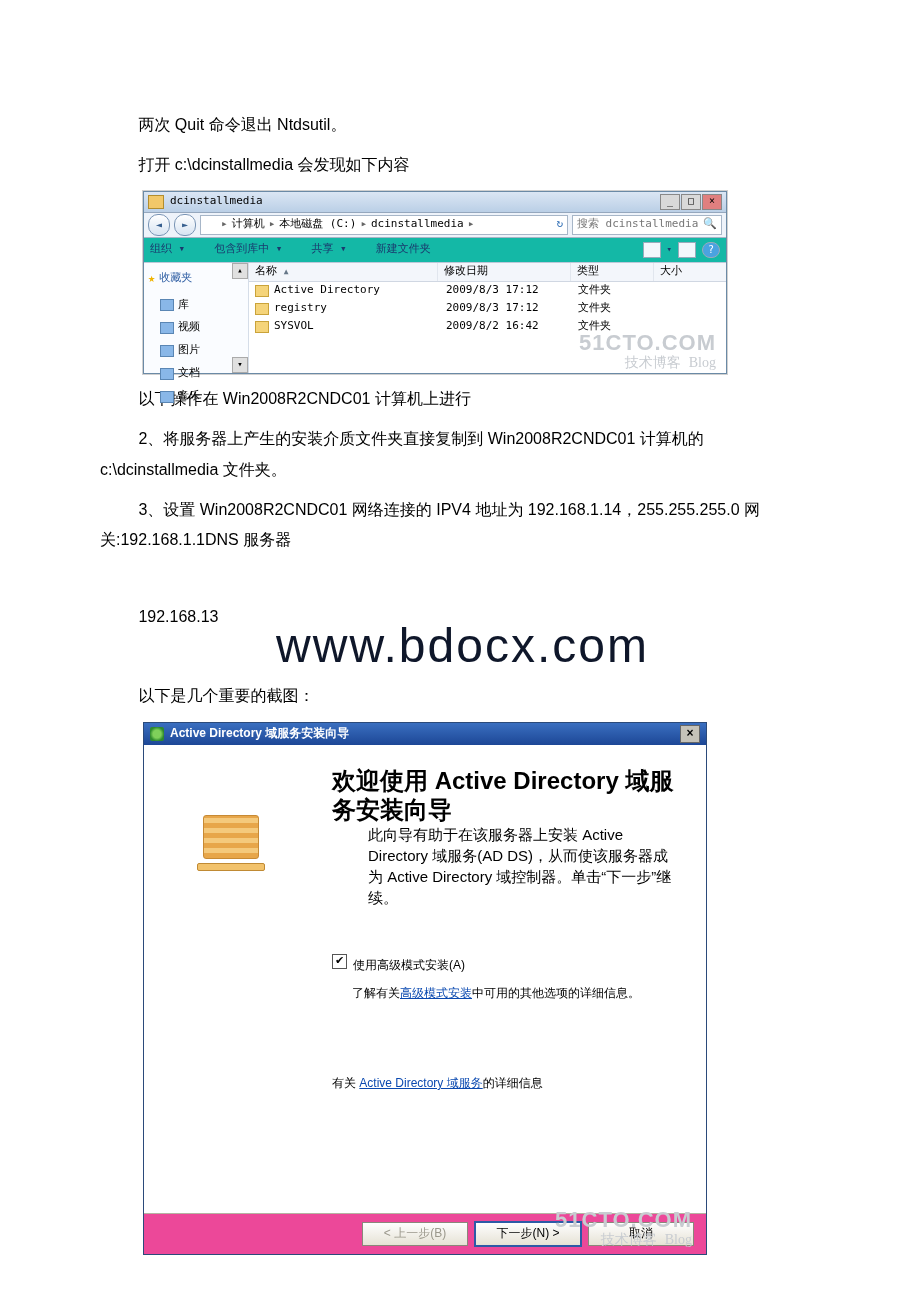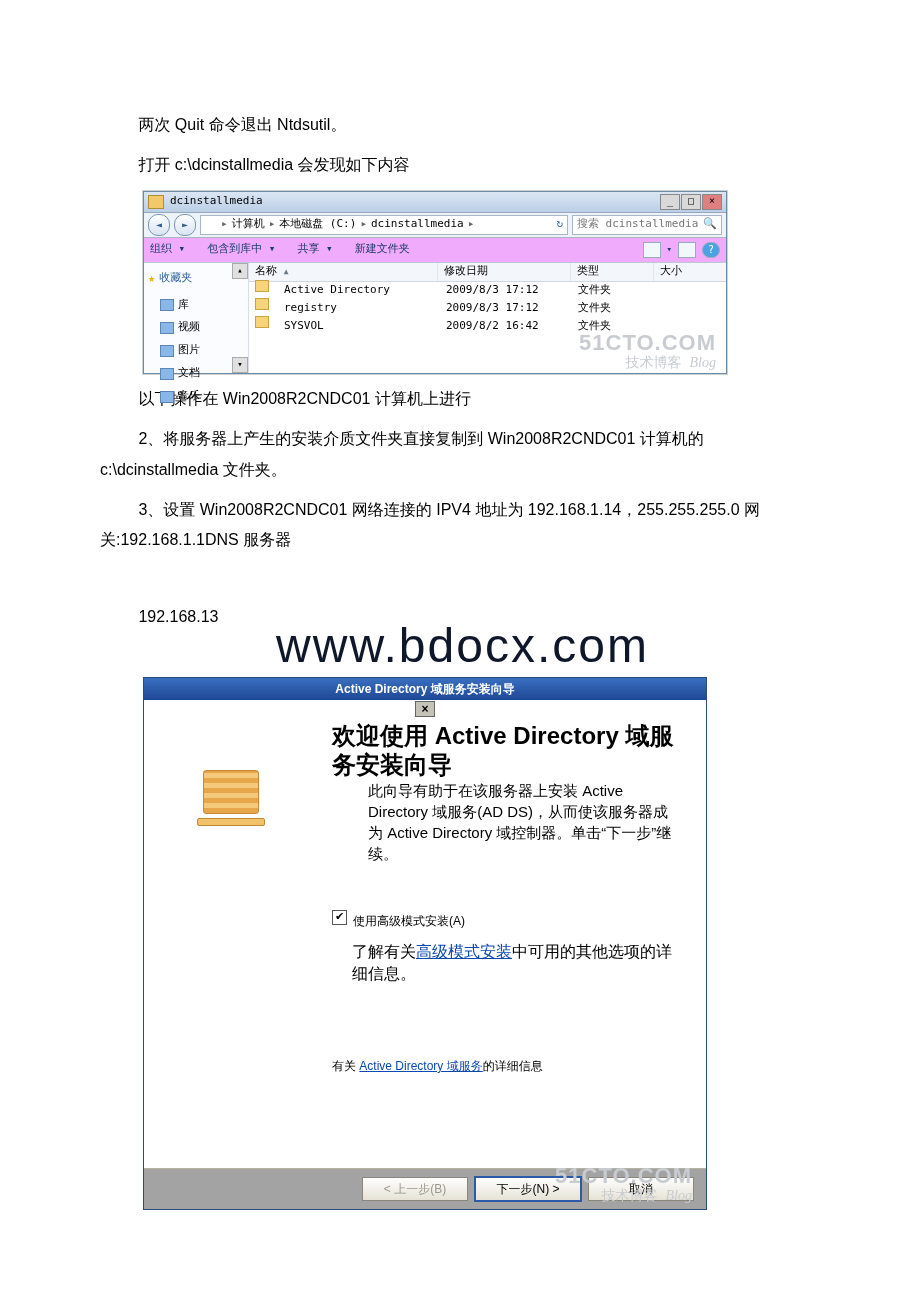--- a/index.html
+++ b/index.html
@@ -87,26 +87,26 @@
     height: 18px;
     border: 1px solid #a7b6c8;
     background: #fff;
     display: flex;
     align-items: center;
     padding: 0 4px;
     color: #777;
   }
   .ex-toolbar {
     height: 24px;
-    background: #f0abfc;
+    background: #14b8a6;
     border-bottom: 1px solid #bcc8d8;
     display: flex;
     align-items: center;
     padding: 0 6px;
-    gap: 22px;
+    gap: 29px;
     color: #1a3a6e;
     justify-content: space-between;
   }
   .ex-toolbar .right { margin-left: auto; display: flex; gap: 6px; align-items:center;}
   .tb-ico {
     width: 16px; height: 14px;
     border: 1px solid #9ab;
     background: #f2f7fc;
   }
   .tb-ico.help { border-radius: 8px; background:#4aa3e0; color:#fff; text-align:center; line-height:14px; font-size:10px;}
@@ -140,40 +140,40 @@
     display:flex; height:18px; background:#f3f6fb;
     border-bottom:1px solid #d0d7e2; align-items:center;
   }
   .col { padding:0 6px; border-right:1px solid #e1e6ee; height:100%; display:flex; align-items:center;}
   .col.name{ flex:1.4; }
   .col.date{ width:120px; }
   .col.type{ width:70px; }
   .col.size{ width:60px; border-right:none;}
   .listrow { display:flex; height:18px; align-items:center; }
   .listrow .cell { padding:0 6px; }
-  .cell.name{ flex:1.4; display:flex; gap:15px;}
+  .cell.name{ flex:1.4; display:flex; align-items:center; gap:5px;}
   .cell.date{ width:120px; }
   .cell.type{ width:70px; }
   .cell.size{ width:60px; }
   .folder-small {
     width:12px; height:10px;
     background:#f5d47a; border:1px solid #caa33a;
   }
   .watermark-51cto {
     position:absolute;
     right: 10px; bottom: 2px;
     color:#c8ccd1;
     font-family: Arial, sans-serif;
     text-align: right;
     pointer-events: none;
     line-height: 1.1;
   }
   .watermark-51cto .l1 { font-size: 22px; font-weight: bold; letter-spacing: 1px;}
   .watermark-51cto .l2 { font-size: 14px; }
-  .watermark-51cto .l2 .blog { font-family: "Times New Roman", serif; font-style: italic; margin-left:8px;}
+  .watermark-51cto .l2 .blog { font-family: "Times New Roman", serif; margin-left:8px;}
   .explorer { position:relative; }
 
   
   .bdocx {
     text-align:center;
     font-size: 48px;
     color:#0f172a;
     font-family: Arial, sans-serif;
     letter-spacing: 2px;
     margin: -42px 0 -20px 0;
@@ -189,21 +189,20 @@
     font-family: "SimSun", Tahoma, sans-serif;
     font-size: 12px;
     position: relative;
   }
   .wiz-title {
     height: 22px;
     background: linear-gradient(#3a6fc0,#1d4796);
     color:#fff;
     display:flex; align-items:center; padding:0 6px;
     font-weight:bold;
-    flex-direction:column;
   }
   .wiz-title .wiz-ico {
     width:14px;height:14px; margin-right:6px;
     background: radial-gradient(circle,#7fd05a 40%,#2e8a2e 70%);
     border-radius:2px;
   }
   .wiz-title .spacer{flex:1;}
   .wiz-title .xbtn {
     width:18px;height:16px;background:#c5c2b8;border:1px solid #666;
     color:#000;text-align:center;line-height:14px;font-weight:bold;
@@ -235,27 +234,27 @@
     padding: 22px 26px 10px 14px;
     color:#000;
   }
   .wiz-h1 { font-size: 24px; font-weight: bold; line-height:1.2; }
   .wiz-desc { font-size: 15px; line-height:1.4; margin-bottom: 46px; margin-left: 36px;}
   .wiz-check { display:flex; align-items:flex-start; gap:6px; margin-bottom:8px;}
   .wiz-check .cb {
     width:13px;height:13px;border:1px solid #555;background:#fff;
     text-align:center;line-height:11px;font-size:11px;color:#000;
   }
-  .wiz-sub { font-size:16px; margin-left:20px; line-height:1.4; margin-bottom: 70px;}
+  .wiz-sub { font-size:12px; margin-left:20px; line-height:1.4; margin-bottom: 70px;}
   .wiz-link { color:#0a49b0; text-decoration: underline; }
   .wiz-info { font-size:12px; }
   .wiz-footer {
     height: 40px;
     border-top:1px solid #b5b2a2;
-    background:#a3a3a3;
+    background:#ec4899;
     display:flex; align-items:center; justify-content:flex-end;
     padding: 0 12px; gap:6px;
     position: relative;
   }
   .btn {
     min-width:88px; height:22px;
     border:1px solid #8a877a;
     background:linear-gradient(#fefefe,#e6e2d5);
     font-size:12px;
     display:flex;align-items:center;justify-content:center;
@@ -385,20 +384,21 @@
     </div>
   </div>
 
   <div class="para">以下操作在 Win2008R2CNDC01 计算机上进行</div>
   <div class="para">2、将服务器上产生的安装介质文件夹直接复制到 Win2008R2CNDC01 计算机的 c:\dcinstallmedia 文件夹。</div>
   <div class="para">3、设置 Win2008R2CNDC01 网络连接的 IPV4 地址为 192.168.1.14，255.255.255.0 网关:192.168.1.1DNS 服务器</div>
   <div class="para" style="margin-top:46px;">192.168.13</div>
 
   <div class="bdocx">www.bdocx.com</div>
 
+  <div class="para">以下是几个重要的截图：</div>
 
   <div class="wizard">
     <div class="wiz-title">
       <span class="wiz-ico"></span>
       <span>Active Directory 域服务安装向导</span>
       <span class="spacer"></span>
       <span class="xbtn">×</span>
     </div>
     <div class="wiz-body">
       <div class="wiz-left">

